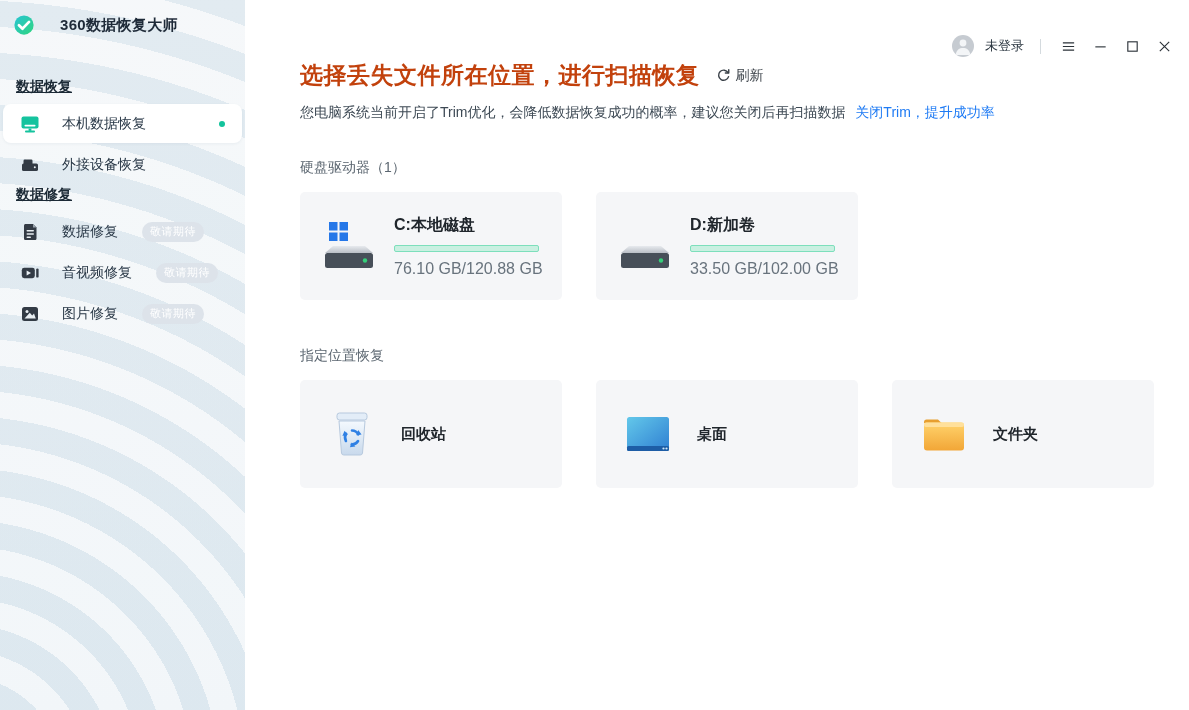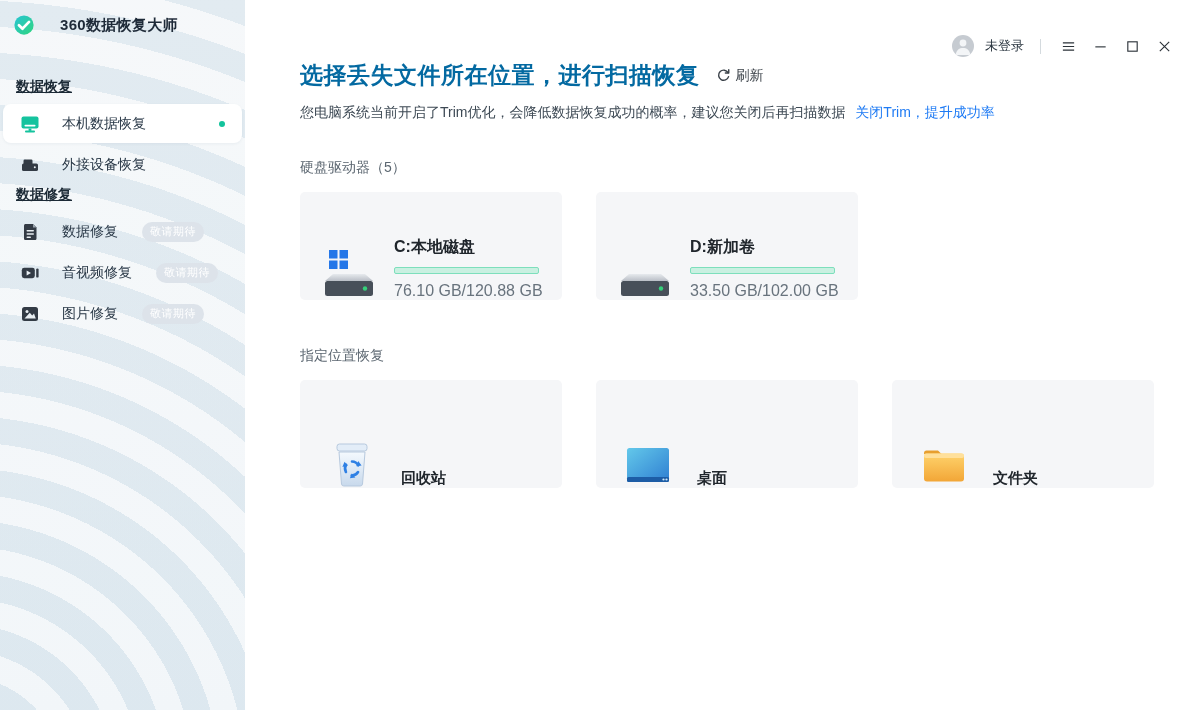--- a/index.html
+++ b/index.html
@@ -45,35 +45,35 @@
   .titlebar { position:absolute; top:0; right:0; height:44px; display:flex; align-items:center; gap:6px; padding-right:12px;margin-top:24px; }
   .avatar { width:22px; height:22px; border-radius:50%; background:#c6cbd1; display:inline-flex; align-items:flex-end; justify-content:center; overflow:hidden; }
   .login-label { font-size:13px; color:#2b3640; margin:0 8px 0 5px; cursor:pointer; }
   .tb-divider { width:1px; height:15px; background:#d4dade; margin:0 8px 0 2px; }
   .tb-btn { width:26px; height:26px; display:inline-flex; align-items:center; justify-content:center; cursor:pointer; border-radius:4px; }
   .tb-btn svg { display:block; }
 
   
   .main { flex:1; background:#fff; padding:0 24px 0 55px; position:relative; }
   .page-title-row { display:flex; align-items:center; gap:16px; margin-top:60px; }
-  .page-title { font-size:23px; font-weight:700; color:#0369a1; letter-spacing:.5px; }
+  .page-title { font-size:23px; font-weight:700; color:#c2410c; letter-spacing:.5px; }
   .refresh { display:inline-flex; align-items:center; gap:5px; cursor:pointer; }
   .refresh-label { font-size:14px; color:#3a4148; }
 
   .notice { margin-top:13px; font-size:14px; color:#3d4954; }
   .notice a { color:#1f7bf4; text-decoration:none; margin-left:6px; cursor:pointer; }
 
   .section-label { font-size:14px; color:#5b6670; }
   .section-label.drives { margin-top:37px; }
   .section-label.locations { margin-top:47px; }
 
   .card-row { display:flex; gap:34px; margin-top:15px; }
   .card {
     width:262px; height:108px; background:#f5f6f8; border-radius:5px;
-    display:flex; align-items:flex-end; cursor:pointer;
+    display:flex; align-items:center; cursor:pointer;
   }
   .drive-card { padding-left:21px; gap:17px; }
   .drive-icon-wrap { position:relative; width:56px; height:52px; flex:0 0 56px; }
   .drive-info { display:flex; flex-direction:column; }
   .drive-name { font-size:16px; font-weight:700; color:#20262c; }
   .progress { width:145px; height:7px; margin-top:9px; border-radius:2px; background:#c9f0e1; border:1px solid #7ddfbc; position:relative; overflow:hidden; }
   .progress-fill { height:100%; background:#0fc28d; }
   .drive-usage { margin-top:8px; font-size:16px; color:#68737d; }
 
   .loc-card { padding-left:30px; gap:27px; }
@@ -210,21 +210,21 @@
         </svg>
         <span class="refresh-label">刷新</span>
       </span>
     </div>
 
     <p class="notice">
       <span>您电脑系统当前开启了Trim优化，会降低数据恢复成功的概率，建议您关闭后再扫描数据</span>
       <a>关闭Trim，提升成功率</a>
     </p>
 
-    <div class="section-label drives">硬盘驱动器（5）</div>
+    <div class="section-label drives">硬盘驱动器（1）</div>
 
     <div class="card-row">
 
       <div class="card drive-card">
         <span class="drive-icon-wrap">
           <svg viewBox="0 0 56 52" width="56" height="52">
             <defs>
               <linearGradient id="lg-top1" x1="0" y1="0" x2="0" y2="1">
                 <stop offset="0" stop-color="#e7eaee"></stop>
                   <stop offset="1" stop-color="#b9bec6"></stop>

